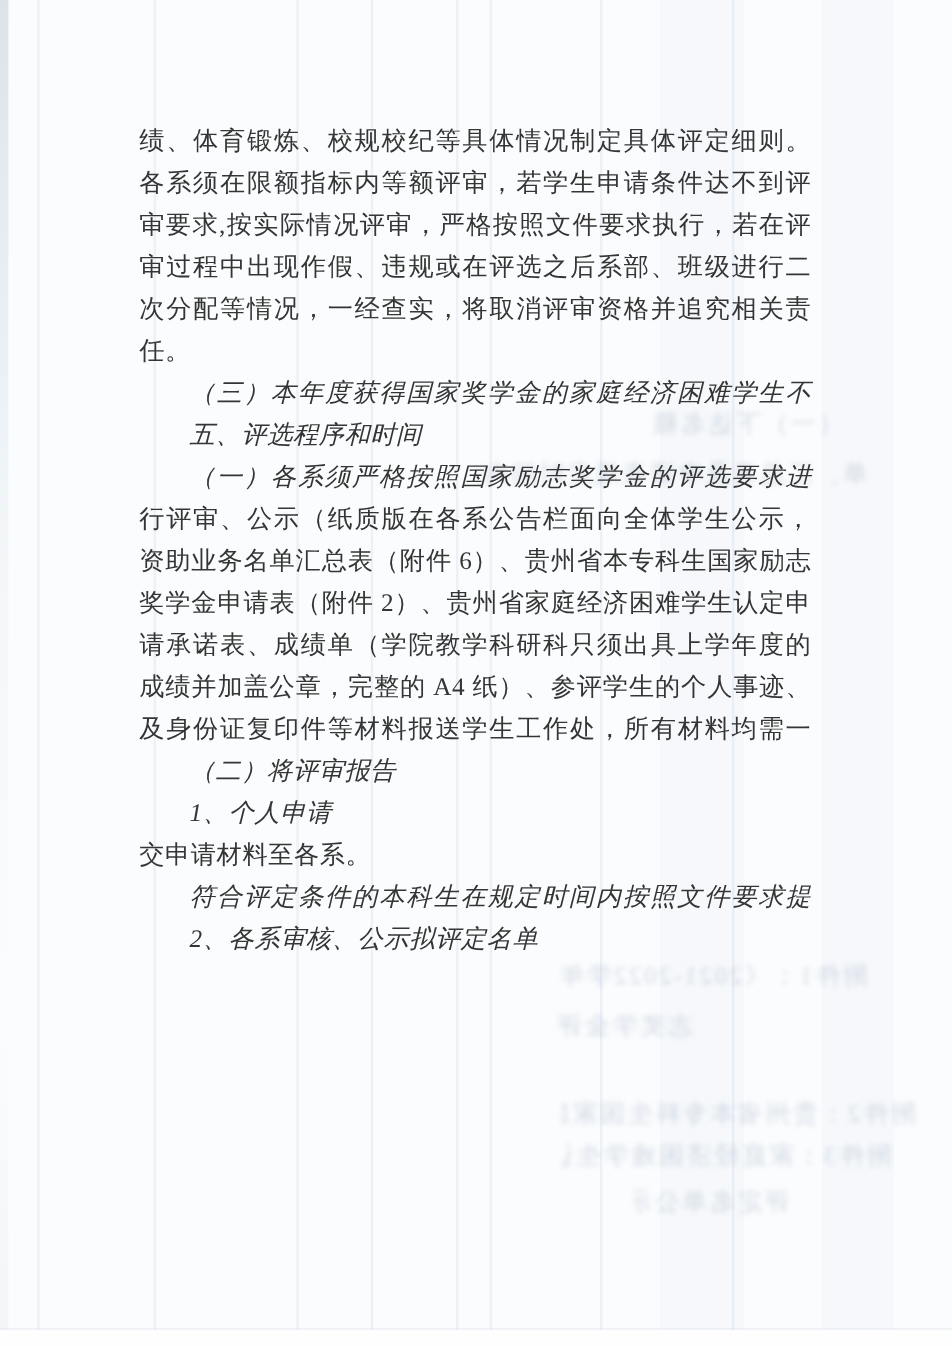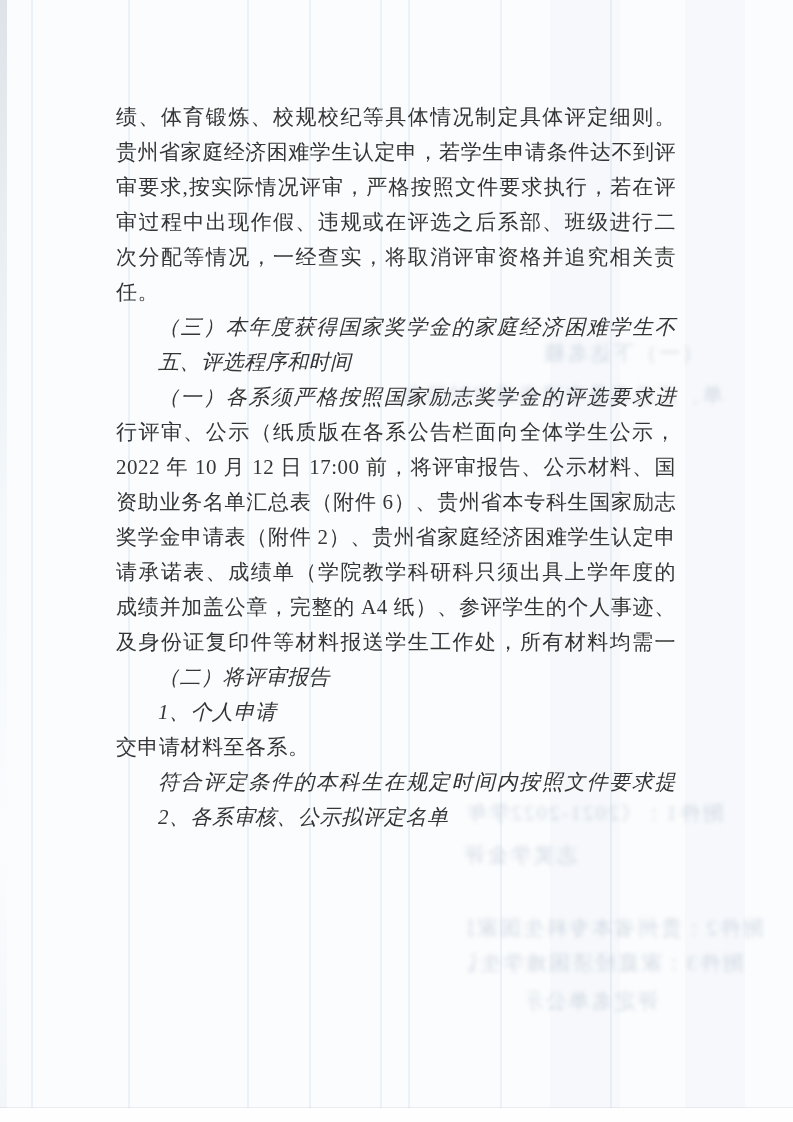--- a/index.html
+++ b/index.html
@@ -75,30 +75,29 @@
   <div class="bleed" style="top:340px;left:543px;width:160px;">（一）下达名额分</div>
   <div class="bleed" style="top:382px;left:398px;width:325px;">单、汇总表及申请表规定时间内报</div>
   <div class="bleed" style="top:800px;left:468px;width:255px;">附件1：《2021-2022学年国家励</div>
   <div class="bleed" style="top:842px;left:462px;width:115px;">志奖学金评定</div>
   <div class="bleed" style="top:915px;left:468px;width:295px;">附件2：贵州省本专科生国家励志</div>
   <div class="bleed" style="top:950px;left:468px;width:275px;">附件3：家庭经济困难学生认定</div>
   <div class="bleed" style="top:988px;left:528px;width:130px;">评定名单公示</div>
 
   <div class="text-block">
     <div class="ln jf">绩、体育锻炼、校规校纪等具体情况制定具体评定细则。</div>
-    <div class="ln jf">贵州省家庭经济困难学生认定申，若学生申请条件达不到评</div>
+    <div class="ln jf">各系须在限额指标内等额评审，若学生申请条件达不到评</div>
     <div class="ln jf">审要求,按实际情况评审，严格按照文件要求执行，若在评</div>
     <div class="ln jf">审过程中出现作假、违规或在评选之后系部、班级进行二</div>
     <div class="ln jf">次分配等情况，一经查实，将取消评审资格并追究相关责</div>
     <div class="ln">任。</div>
     <div class="ln ind jf">（三）本年度获得国家奖学金的家庭经济困难学生不</div>
     <div class="ln ind">五、评选程序和时间</div>
     <div class="ln ind jf">（一）各系须严格按照国家励志奖学金的评选要求进</div>
     <div class="ln jf">行评审、公示（纸质版在各系公告栏面向全体学生公示，</div>
-    <div class="ln jf">2022 年 10 月 12 日 17:00 前，将评审报告、公示材料、国</div>
     <div class="ln jf">资助业务名单汇总表（附件 6）、贵州省本专科生国家励志</div>
     <div class="ln jf">奖学金申请表（附件 2）、贵州省家庭经济困难学生认定申</div>
     <div class="ln jf">请承诺表、成绩单（学院教学科研科只须出具上学年度的</div>
     <div class="ln jf">成绩并加盖公章，完整的 A4 纸）、参评学生的个人事迹、</div>
     <div class="ln jf">及身份证复印件等材料报送学生工作处，所有材料均需一</div>
     <div class="ln ind">（二）将评审报告</div>
     <div class="ln ind">1、个人申请</div>
     <div class="ln">交申请材料至各系。</div>
     <div class="ln ind jf">符合评定条件的本科生在规定时间内按照文件要求提</div>
     <div class="ln ind">2、各系审核、公示拟评定名单</div>

